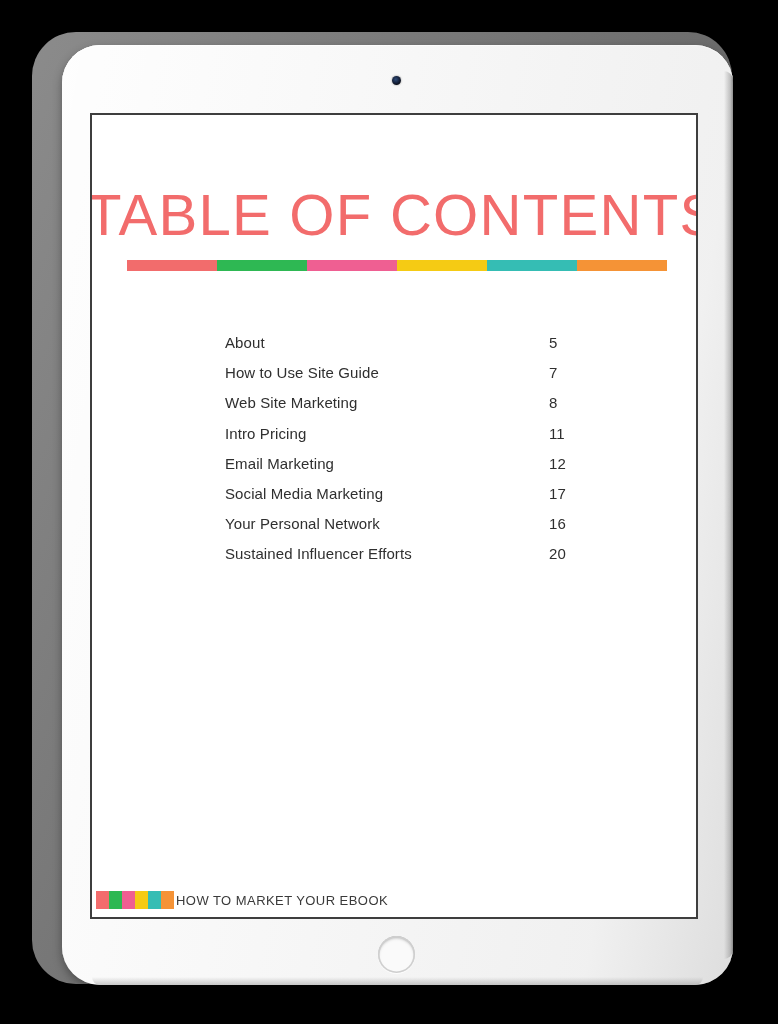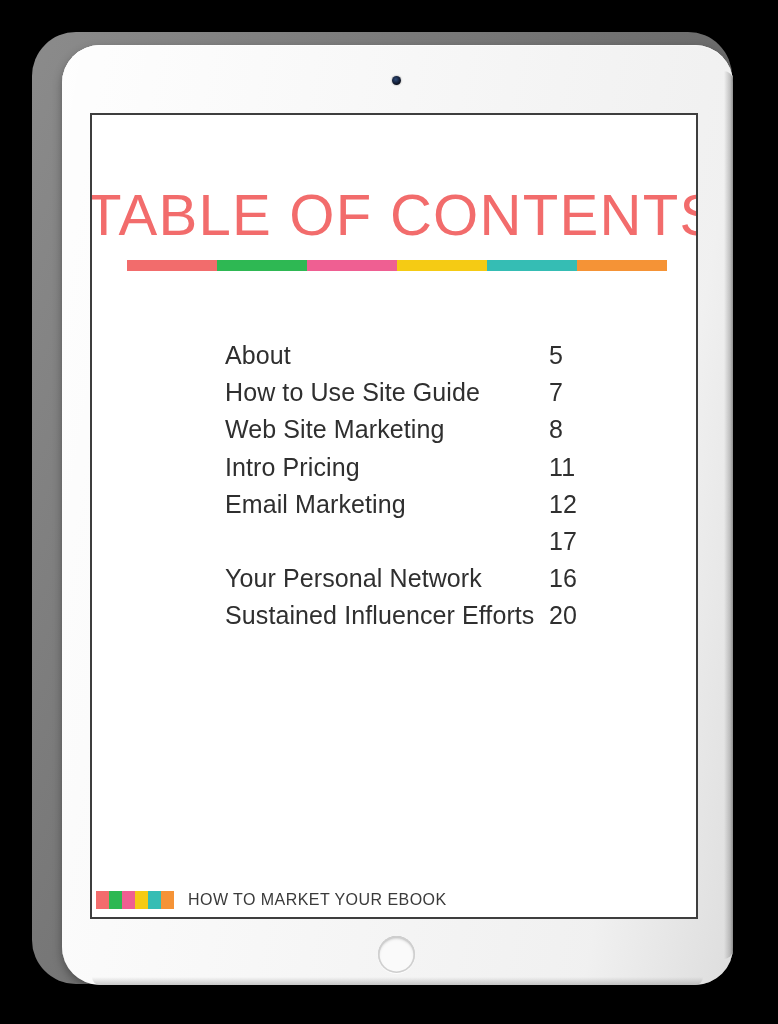--- a/index.html
+++ b/index.html
@@ -160,25 +160,24 @@
   .toc {
     position: absolute;
     left: 133px;
     top: 219px;
     width: 360px;
   }
   .toc-row {
     position: relative;
     height: 30.2px;
     font-family: "Liberation Sans", sans-serif;
-    font-size: 25px;
+    font-size: 15px;
     font-weight: 400;
     color: #2f2f2f;
     letter-spacing: 0.1px;
-    margin-top: 7px;
   }
   .toc-title {
     position: absolute;
     left: 0;
     top: 0;
     white-space: nowrap;
   }
   .toc-page {
     position: absolute;
     left: 324px;
@@ -195,23 +194,23 @@
     display: flex;
     align-items: center;
   }
   .footer-swatches {
     display: flex;
     height: 18px;
     width: 78px;
   }
   .footer-swatches .seg { flex: 1 1 0; height: 100%; }
   .footer-label {
-    margin-left: 14px;
-    font-family: "Liberation Sans", sans-serif;
-    font-size: 16px;
+    margin-left: 2px;
+    font-family: "Liberation Sans", sans-serif;
+    font-size: 13px;
     font-weight: 400;
     letter-spacing: 0.45px;
     color: #3a3a3a;
     white-space: nowrap;
   }
 </style>
 </head>
 <body>
 
 <div id="stage">
@@ -257,20 +256,21 @@
       </div>
       <div class="toc-row">
         <span class="toc-title">Intro Pricing</span>
         <span class="toc-page">11</span>
       </div>
       <div class="toc-row">
         <span class="toc-title">Email Marketing</span>
         <span class="toc-page">12</span>
       </div>
       <div class="toc-row">
+        <span class="toc-title">Social Media Marketing</span>
         <span class="toc-page">17</span>
       </div>
       <div class="toc-row">
         <span class="toc-title">Your Personal Network</span>
         <span class="toc-page">16</span>
       </div>
       <div class="toc-row">
         <span class="toc-title">Sustained Influencer Efforts</span>
         <span class="toc-page">20</span>
       </div>

